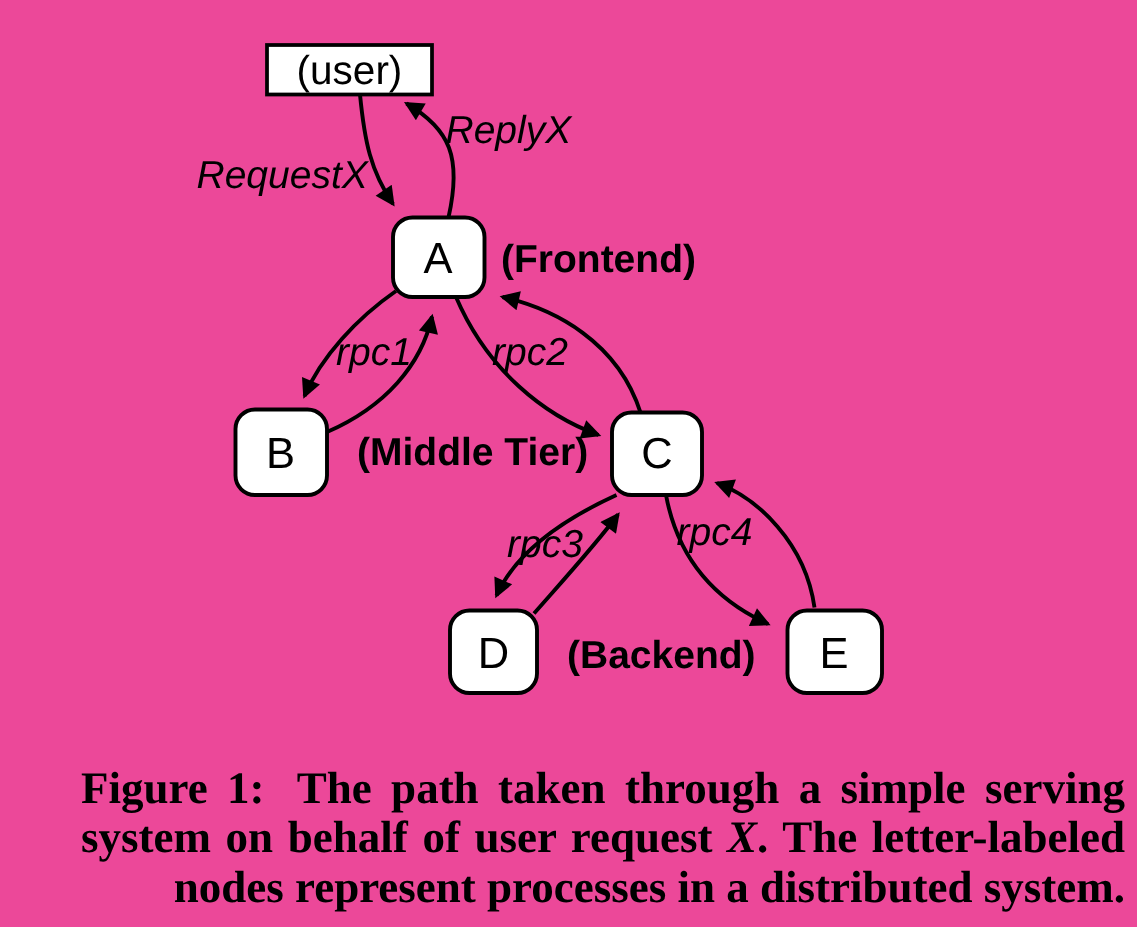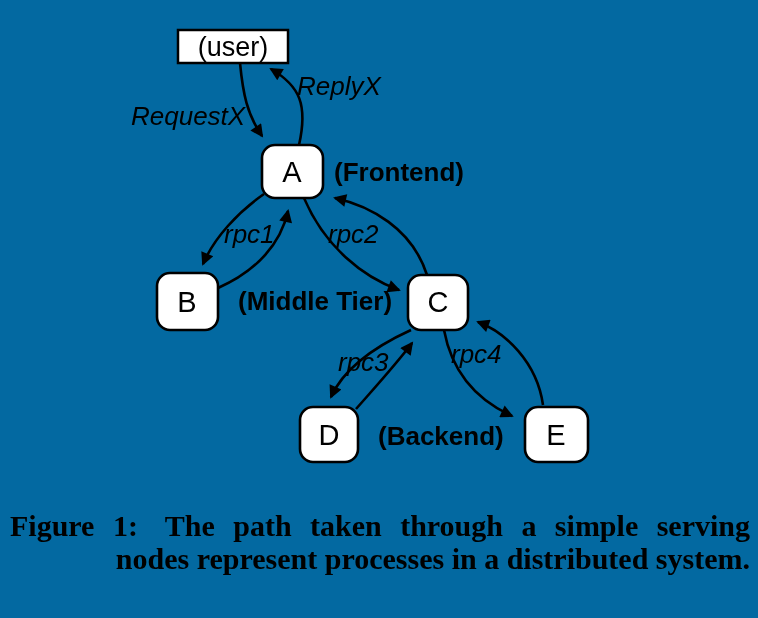--- a/index.html
+++ b/index.html
@@ -4,21 +4,21 @@
 <style>
   html, body {
     margin: 0;
     padding: 0;
     background: #ffffff;
   }
   .page {
     position: relative;
     width: 758px;
     height: 618px;
-    background: #0369a1;
+    background: #ec4899;
     overflow: hidden;
     font-family: "Liberation Sans", sans-serif;
   }
   .diagram-wrap {
     position: absolute;
     top: 0;
     left: 0;
     width: 758px;
     height: 497px;
   }
@@ -53,20 +53,21 @@
     width: 740px;
     font-family: "Liberation Serif", serif;
     font-weight: 700;
     font-size: 30px;
     line-height: 33px;
     color: #000000;
   }
   .cap-line-justify {
     text-align: justify;
     text-align-last: justify;
+    margin-left: 44px;
   }
   .cap-line {
     text-align: right;
   }
   .cap-figlabel {
     margin-right: 9px;
   }
   .cap-var {
     font-style: italic;
   }
@@ -124,18 +125,22 @@
       <text class="edge-label" x="338" y="371">rpc3</text>
       <text class="edge-label" x="451" y="363">rpc4</text>
     </svg>
   </div>
 
   <div class="caption">
     <div class="cap-line-justify">
       <span class="cap-figlabel">Figure 1:</span>
       <span>The path taken through a simple serving</span>
     </div>
+    <div class="cap-line-justify">
+      <span>system on behalf of user request</span>
+      <span class="cap-var">X</span><span>. The letter-labeled</span>
+    </div>
     <div class="cap-line">
       <span>nodes represent processes in a distributed system.</span>
     </div>
   </div>
 
 </div>
 
 </body></html>

